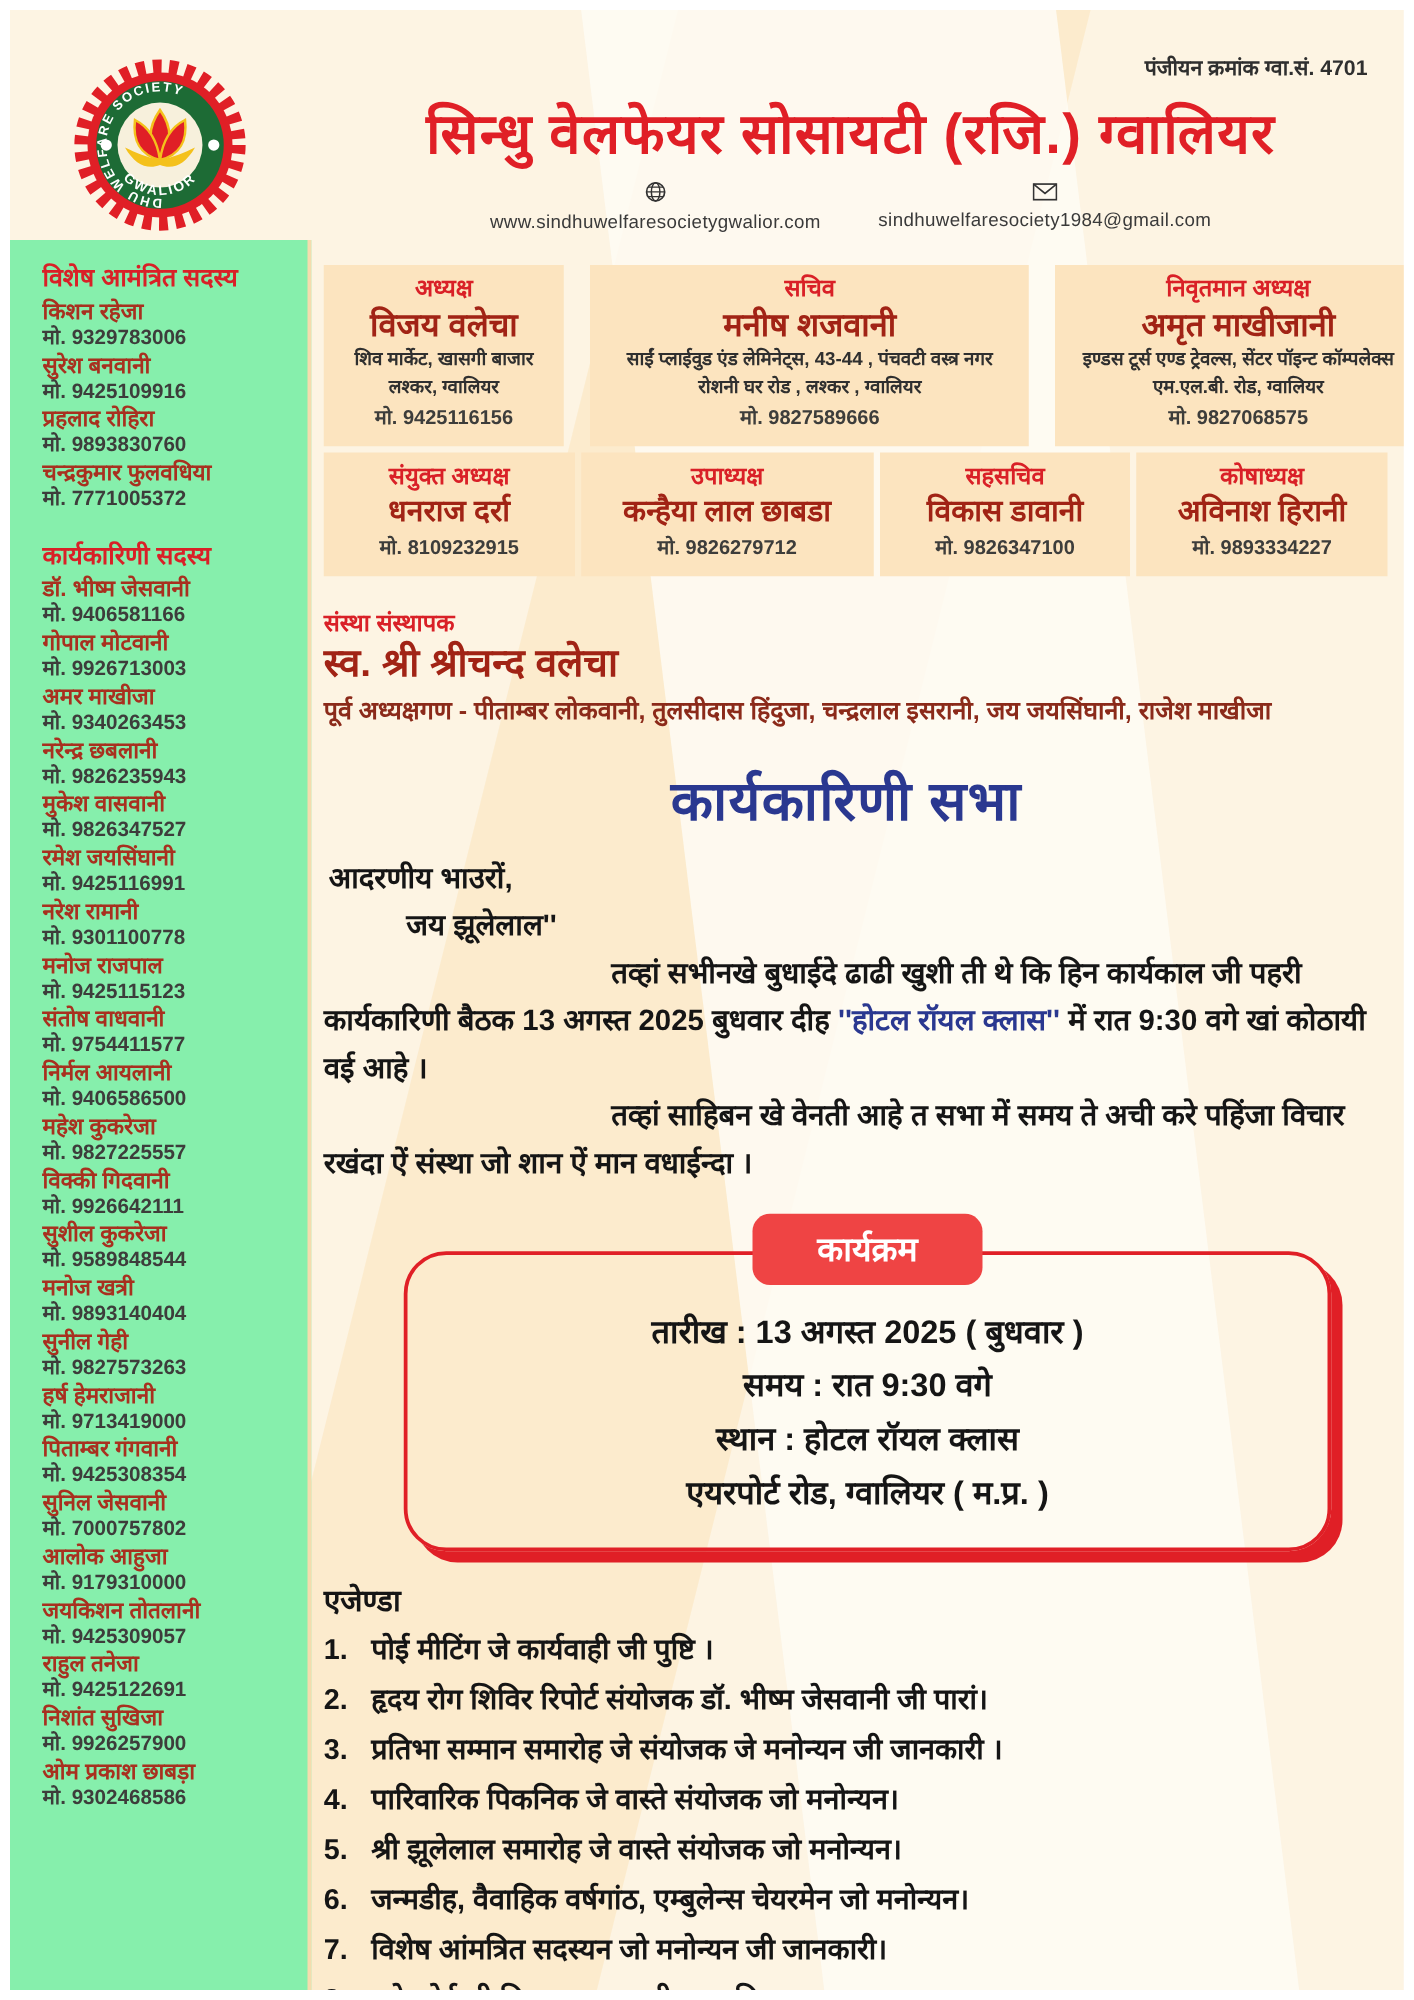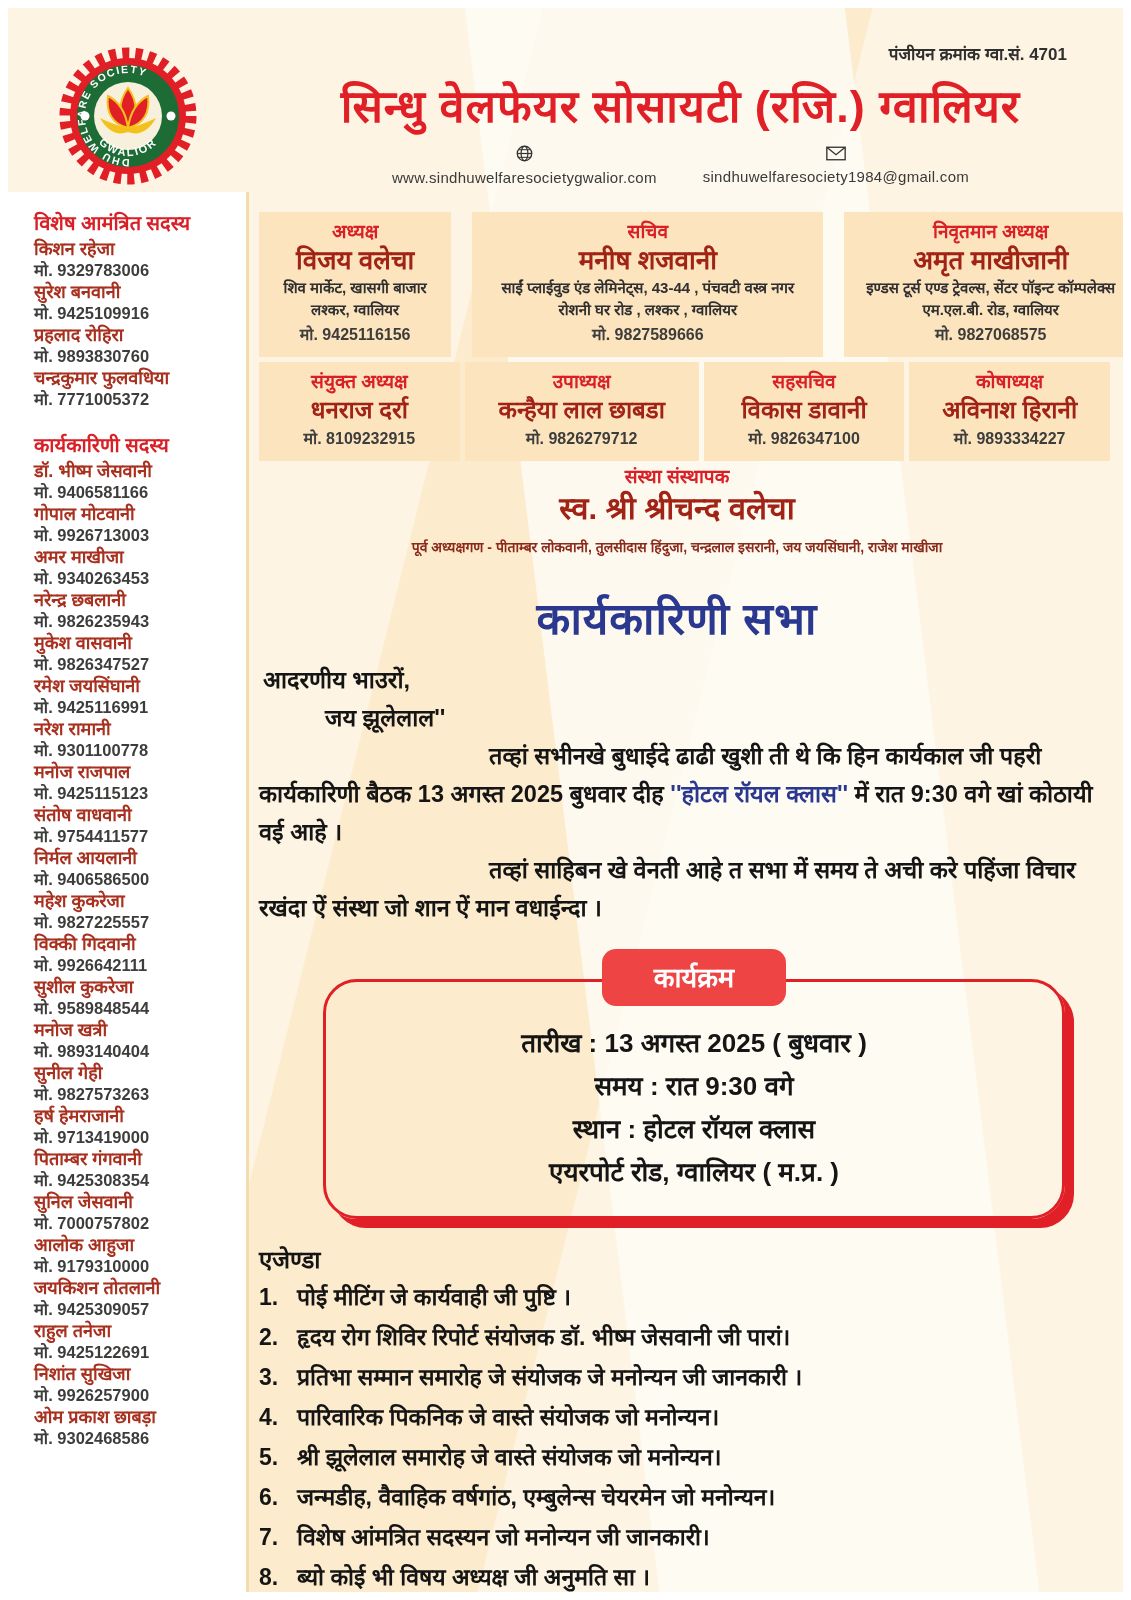--- a/index.html
+++ b/index.html
@@ -5,50 +5,50 @@
   html,body{margin:0;padding:0;background:#ffffff;}
   body{width:1131px;height:1600px;overflow:hidden;font-family:"Liberation Sans",sans-serif;}
   .page{position:relative;width:1115px;height:1584px;margin:8px;background:#fdf4e3;overflow:hidden;}
   
   .band{position:absolute;pointer-events:none;}
   .band-peach{left:330px;top:-80px;width:330px;height:1800px;background:#fbe3bc;opacity:.55;transform:skewX(-14deg);}
   .band-light{left:560px;top:-60px;width:380px;height:1800px;background:#fefbf4;opacity:.85;transform:skewX(7deg);}
 
   
   .header{position:relative;z-index:2;padding:20px 34px 0 34px;}
-  .reg{position:absolute;right:56px;top:34px;font-size:17px;font-weight:bold;color:#2f2f2f;}
+  .reg{position:absolute;right:29px;top:34px;font-size:17px;font-weight:bold;color:#2f2f2f;}
   .logo-wrap{position:absolute;left:44px;top:36px;}
   .title{margin:46px 0 0 230px;text-align:center;color:#e01f26;font-size:45px;font-weight:bold;letter-spacing:1px;}
   .contactline{margin:10px 0 6px 230px;display:flex;justify-content:center;gap:46px;align-items:center;}
   .contact{display:flex;align-items:center;gap:7px;font-size:15px;color:#3a3a3a;letter-spacing:.3px;flex-direction:column;}
 
   
   .columns{position:relative;z-index:2;display:flex;align-items:flex-start;}
-  .sidebar{width:212px;min-height:1380px;padding:12px 0 10px 26px;background:#ffffff;border-right:3px solid #f4dcae;}
+  .sidebar{width:212px;min-height:1380px;padding:12px 0 10px 26px;background:#86efac;border-right:3px solid #f4dcae;}
   .sb-heading{color:#d92027;font-weight:bold;font-size:20px;line-height:26px;margin:6px 0 2px 0;}
   .sb-name{color:#a8301f;font-weight:bold;font-size:18px;line-height:22px;}
   .sb-phone{color:#3d3d3b;font-weight:bold;font-size:16.5px;line-height:21px;}
   .sb-gap{height:16px;}
 
   .main{flex:1;padding:2px 28px 0 10px;}
 
   
   .officials-row1{display:grid;grid-template-columns:23% 42% 35%;gap:21px;margin-top:18px;}
   .officials-row2{display:grid;grid-template-columns:24% 28% 24% 24%;gap:5px;margin-top:5px;}
   .off-cell{background:#fce4bf;text-align:center;padding:8px 4px 10px 4px;}
   .off-role{color:#d92027;font-weight:bold;font-size:19px;line-height:24px;}
   .off-name{color:#a12315;font-weight:bold;font-size:26px;line-height:33px;}
   .off-name2{color:#a12315;font-weight:bold;font-size:24px;line-height:31px;}
   .off-addr{color:#2f2f2f;font-weight:bold;font-size:15px;line-height:22px;}
   .off-phone{color:#3d3d3b;font-weight:bold;font-size:16px;line-height:24px;margin-top:2px;}
 
-  .founder{text-align:center;margin-top:2px;}
+  .founder{text-align:left;margin-top:24px;}
   .founder-label{color:#d92027;font-weight:bold;font-size:19px;}
   .founder-name{color:#a12315;font-weight:bold;font-size:31px;line-height:40px;}
-  .past-presidents{color:#8b2a1a;font-weight:bold;font-size:14px;line-height:28px;margin-top:4px;}
+  .past-presidents{color:#8b2a1a;font-weight:bold;font-size:20px;line-height:28px;margin-top:4px;}
 
   
   .meeting-heading{text-align:center;color:#2a3890;font-weight:bold;font-size:44px;margin:26px 0 14px 0;letter-spacing:1px;}
   .letter{color:#151515;font-size:23.5px;font-weight:bold;line-height:38px;}
   .l-salutation{margin-left:4px;}
   .l-greeting{margin-left:66px;}
   .l-para1{text-indent:230px;}
   .l-para2{text-indent:230px;}
   .hl-blue{color:#2a3890;}
 

